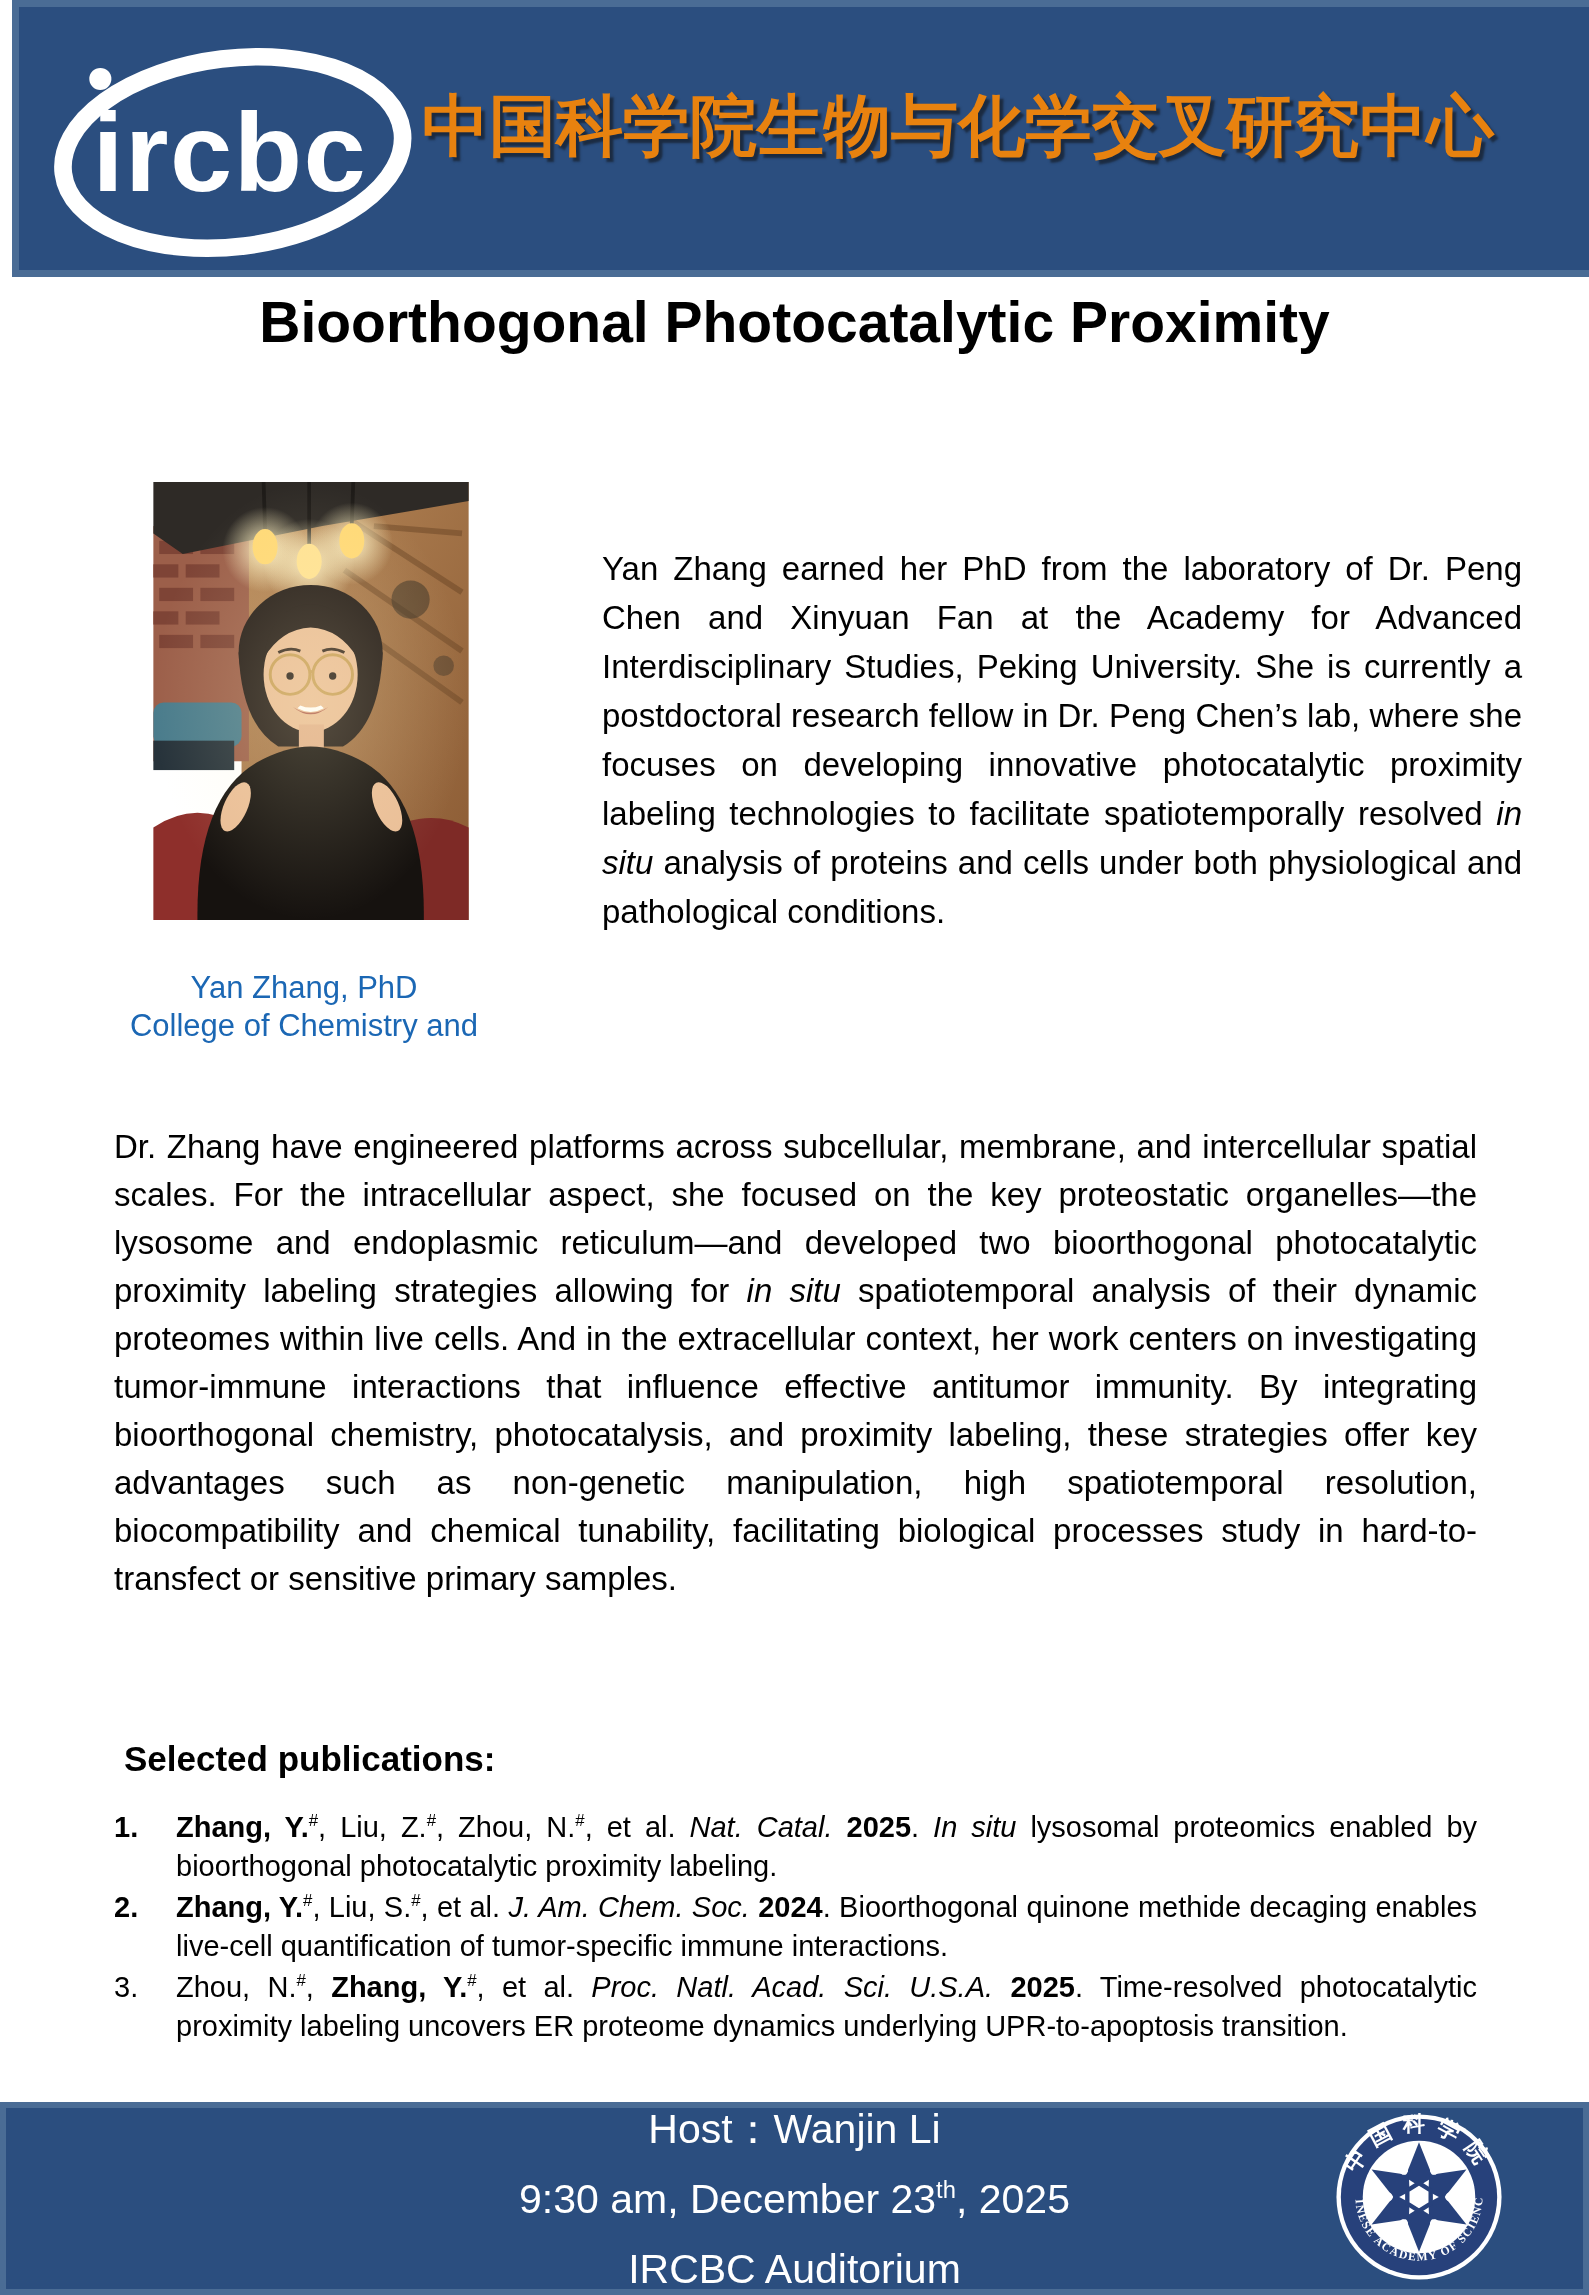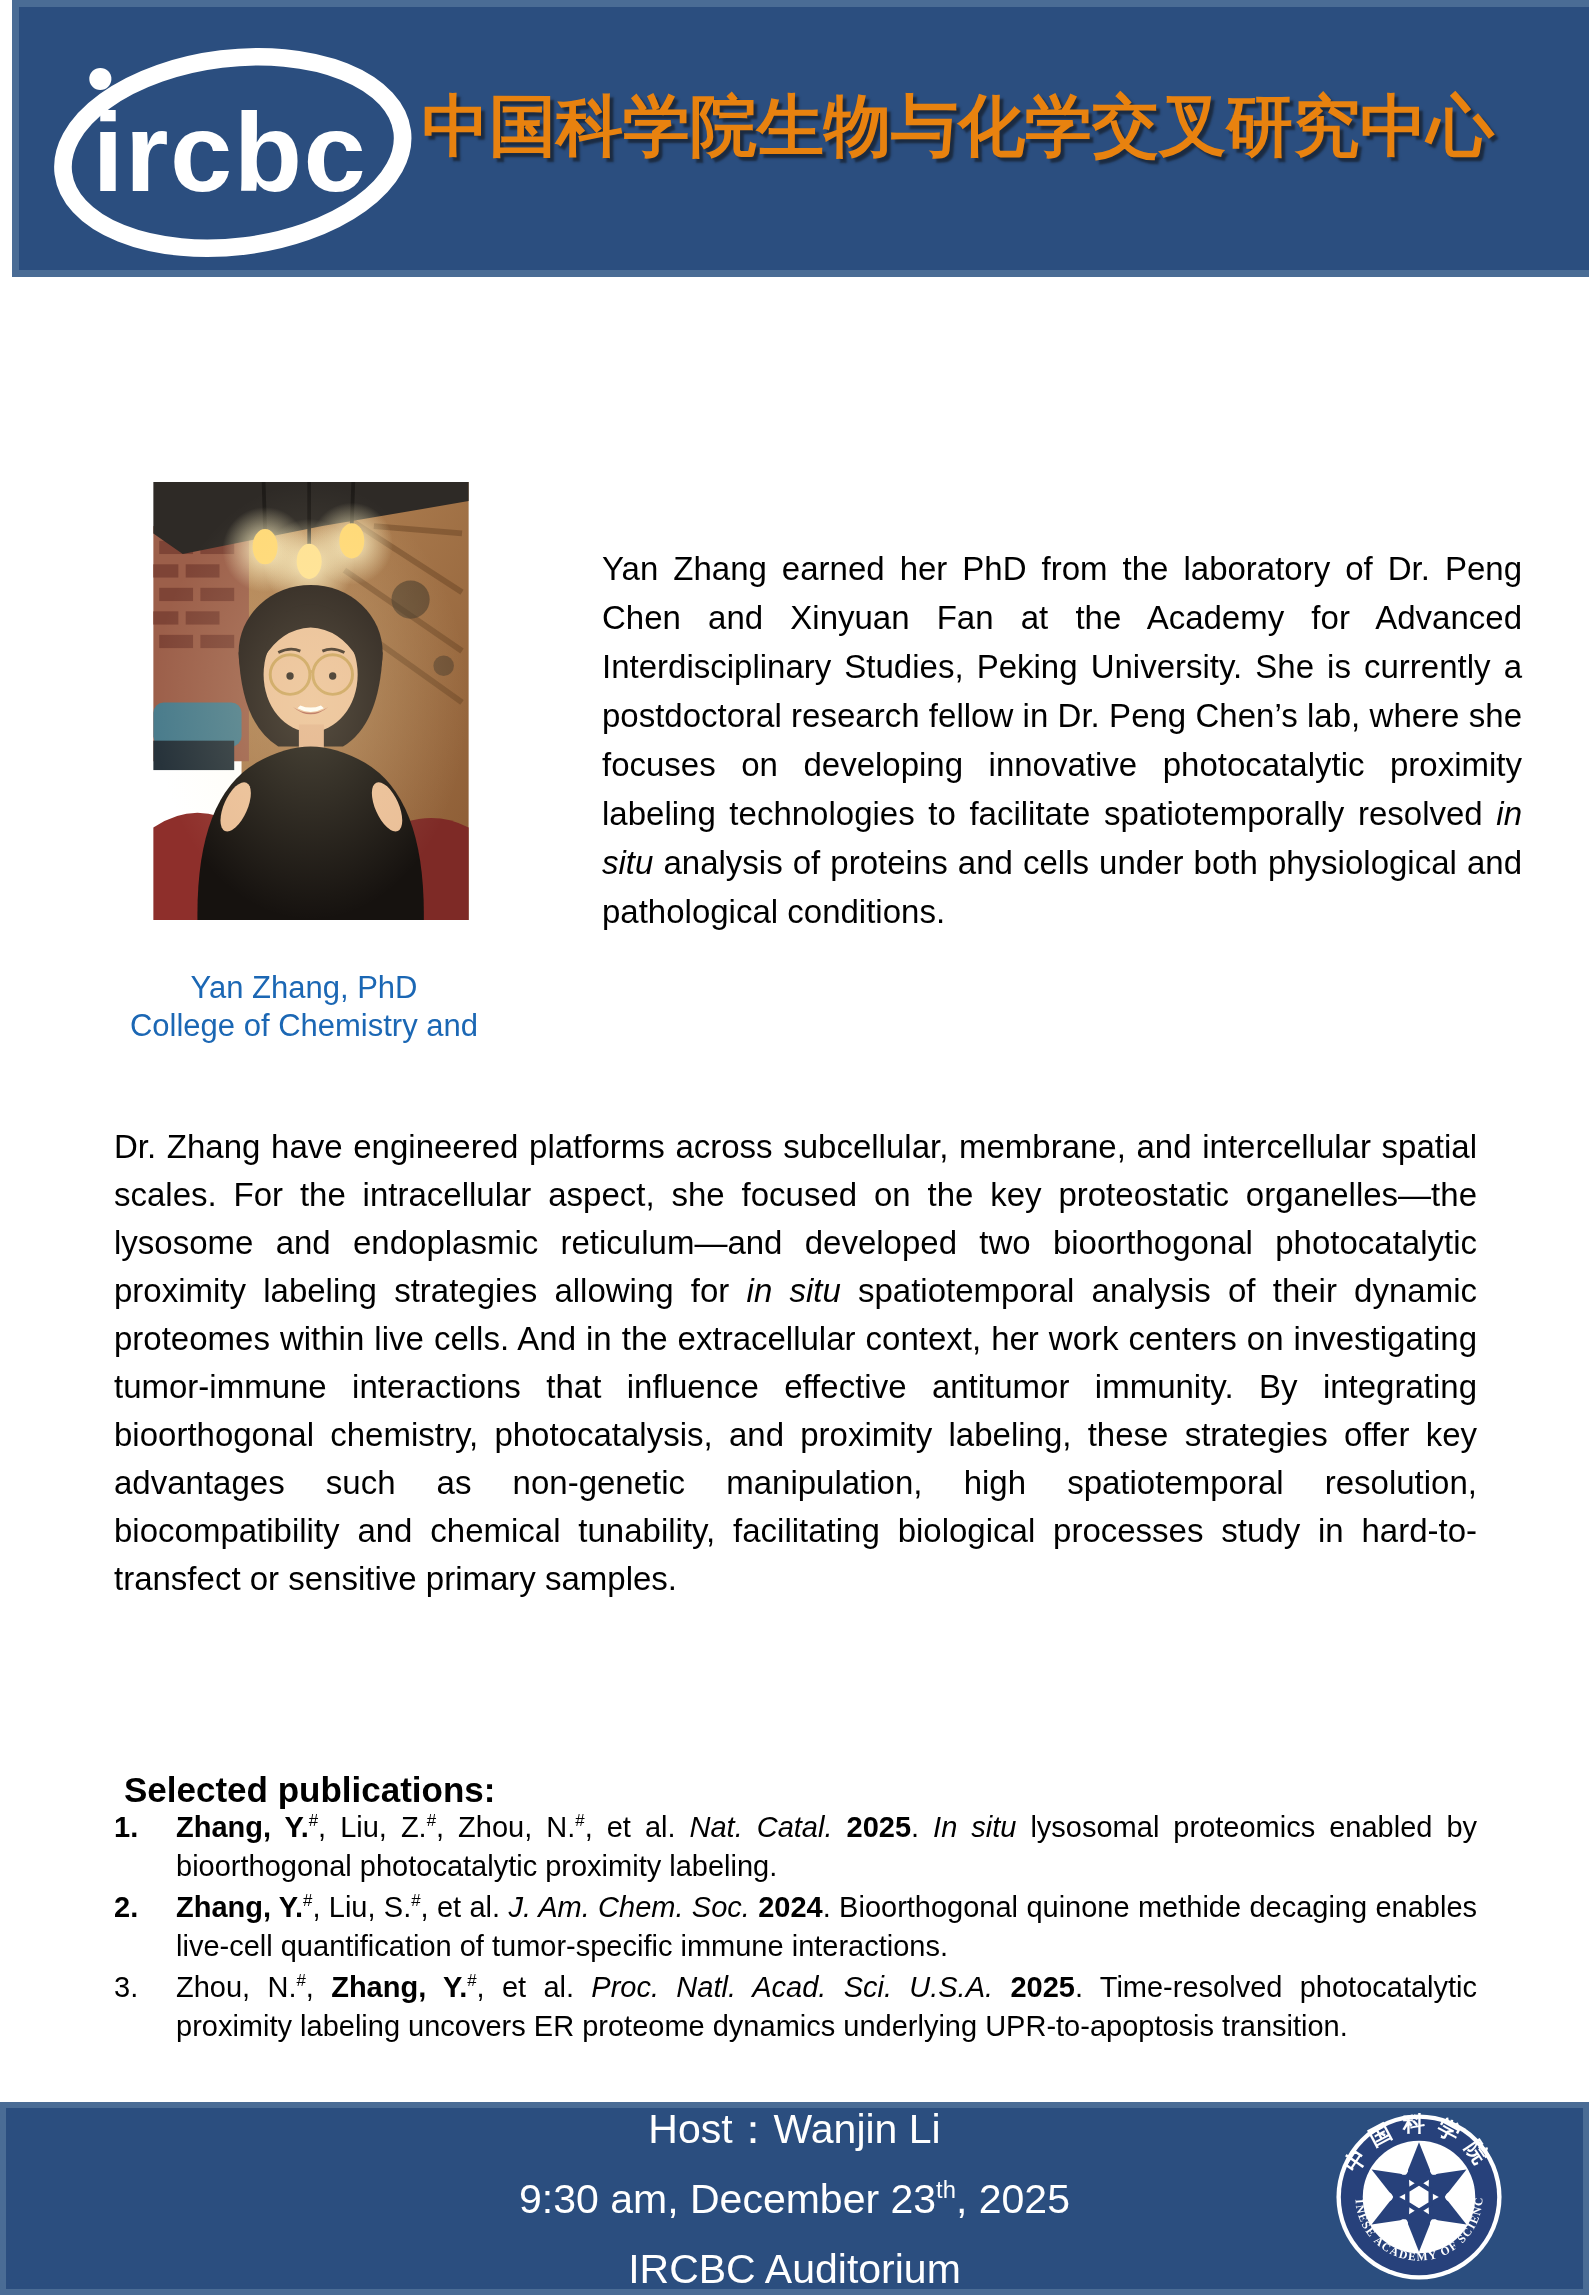--- a/index.html
+++ b/index.html
@@ -41,21 +41,21 @@
   }
   .abstract {
     position:absolute; left:114px; top:1123px; width:1363px;
     font-size:33px; line-height:48px; color:#000;
     text-align:justify; text-justify:inter-word;
   }
 
   
   .pub-heading {
     position:absolute; left:124px; top:1739px;
-    font-size:35px; font-weight:700; color:#000;margin-top:31px;
+    font-size:35px; font-weight:700; color:#000;
   }
   .pub-list { position:absolute; left:114px; top:1808px; width:1363px; }
   .pub-row { display:flex; align-items:flex-start; margin-bottom:2.2px; }
   .pub-num { flex:0 0 62px; font-size:29px; line-height:39px; }
   .pub-num.bold { font-weight:700; }
   .pub-text {
     flex:1 1 auto; font-size:29px; line-height:39px;
     text-align:justify; text-justify:inter-word;
   }
 
@@ -80,20 +80,21 @@
     <g>
       <ellipse cx="262" cy="150" rx="232" ry="128" fill="none" stroke="#ffffff" stroke-width="24" transform="rotate(-7 262 150)"></ellipse>
       <circle cx="82" cy="50" r="15" fill="#ffffff"></circle>
     </g>
     <text x="258" y="202" text-anchor="middle" fill="#ffffff" font-size="152" font-weight="700" font-family="Liberation Sans, sans-serif" letter-spacing="2">ircbc</text>
   </svg>
   <div class="org-cn">中国科学院生物与化学交叉研究中心</div>
 </div>
 
 <div class="title-block">
+  <div>Bioorthogonal Photocatalytic Proximity</div>
 </div>
 
 <div class="photo-frame">
   <svg width="316" height="438" viewBox="0 0 429 596">
     <defs>
       <linearGradient id="wallGrad" x1="0" y1="0" x2="1" y2="1">
         <stop offset="0" stop-color="#B98A5A"></stop>
           <stop offset="1" stop-color="#8A5A33"></stop>
       </linearGradient>
       <radialGradient id="glow" cx="0.5" cy="0.5" r="0.5">

